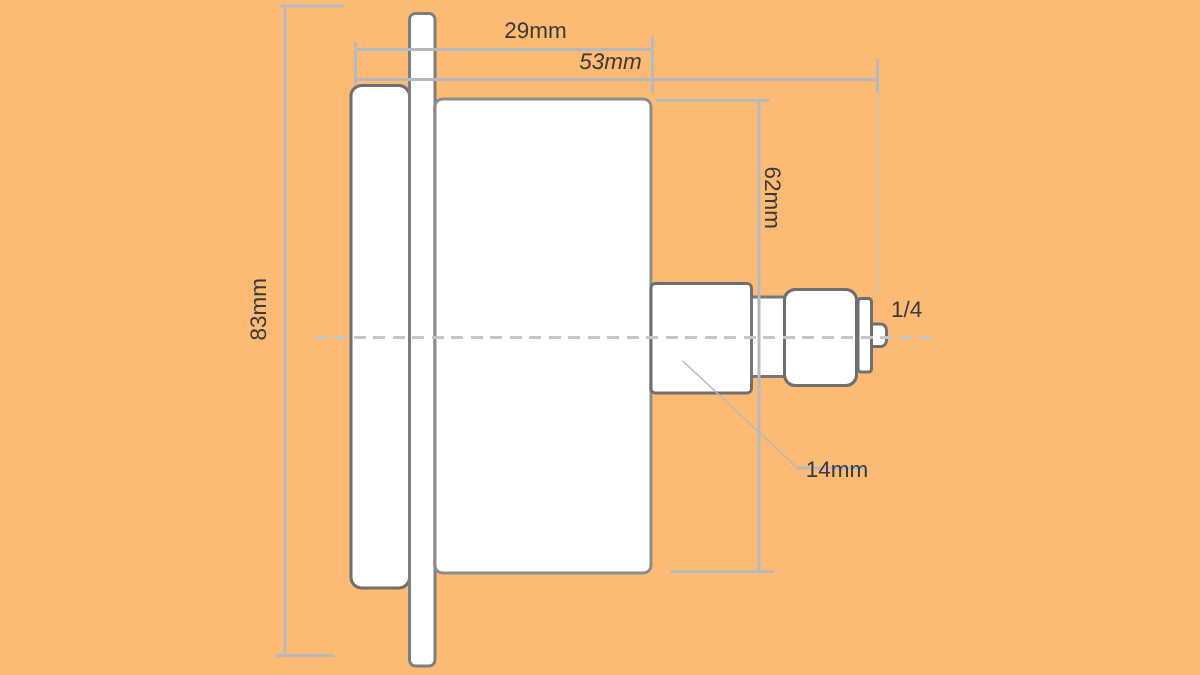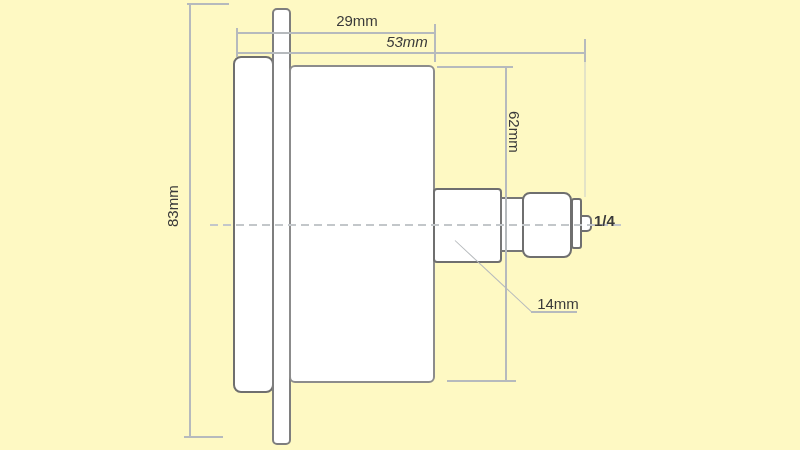--- a/index.html
+++ b/index.html
@@ -1,17 +1,17 @@
 <!DOCTYPE html>
 <html><head>
 <meta charset="utf-8">
 <style>
   html,body{margin:0;padding:0;background:#fff;}
   .canvas{
-    position:relative;width:800px;height:450px;background:#fef9c3;overflow:hidden;
+    position:relative;width:800px;height:450px;background:#fdba74;overflow:hidden;
     font-family:"Liberation Sans","DejaVu Sans",sans-serif;
   }
   .shape{position:absolute;background:#ffffff;box-sizing:border-box;}
   .ln{position:absolute;background:#b6babd;}
   .lbl{
     position:absolute;color:#3a3a3a;font-size:15px;line-height:1.05;
     white-space:nowrap;text-align:center;
   }
   .vert-down{writing-mode:vertical-rl;}                 
   .vert-up{writing-mode:vertical-rl;transform:rotate(180deg);} 
@@ -66,17 +66,17 @@
   <div class="ln" style="left:531px;top:311px;width:46px;height:1.5px;"></div>
 
   <div class="lbl" style="left:330px;top:13px;width:54px;">29mm</div>
 
   <div class="lbl" style="left:381px;top:34px;width:52px;font-style:italic;">53mm</div>
 
   <div class="lbl vert-up" style="left:165px;top:180px;height:52px;">83mm</div>
 
   <div class="lbl vert-down" style="left:506px;top:106px;height:52px;">62mm</div>
 
-  <div class="lbl" style="left:534px;top:296px;width:48px;">14mm</div>
+  <div class="lbl" style="left:534px;top:306px;width:48px;">14mm</div>
 
-  <div class="lbl" style="left:594px;top:213px;width:30px;text-align:left;font-weight:bold;">1/4</div>
+  <div class="lbl" style="left:594px;top:199px;width:30px;text-align:left;">1/4</div>
 
 </div>
 
 </body></html>

